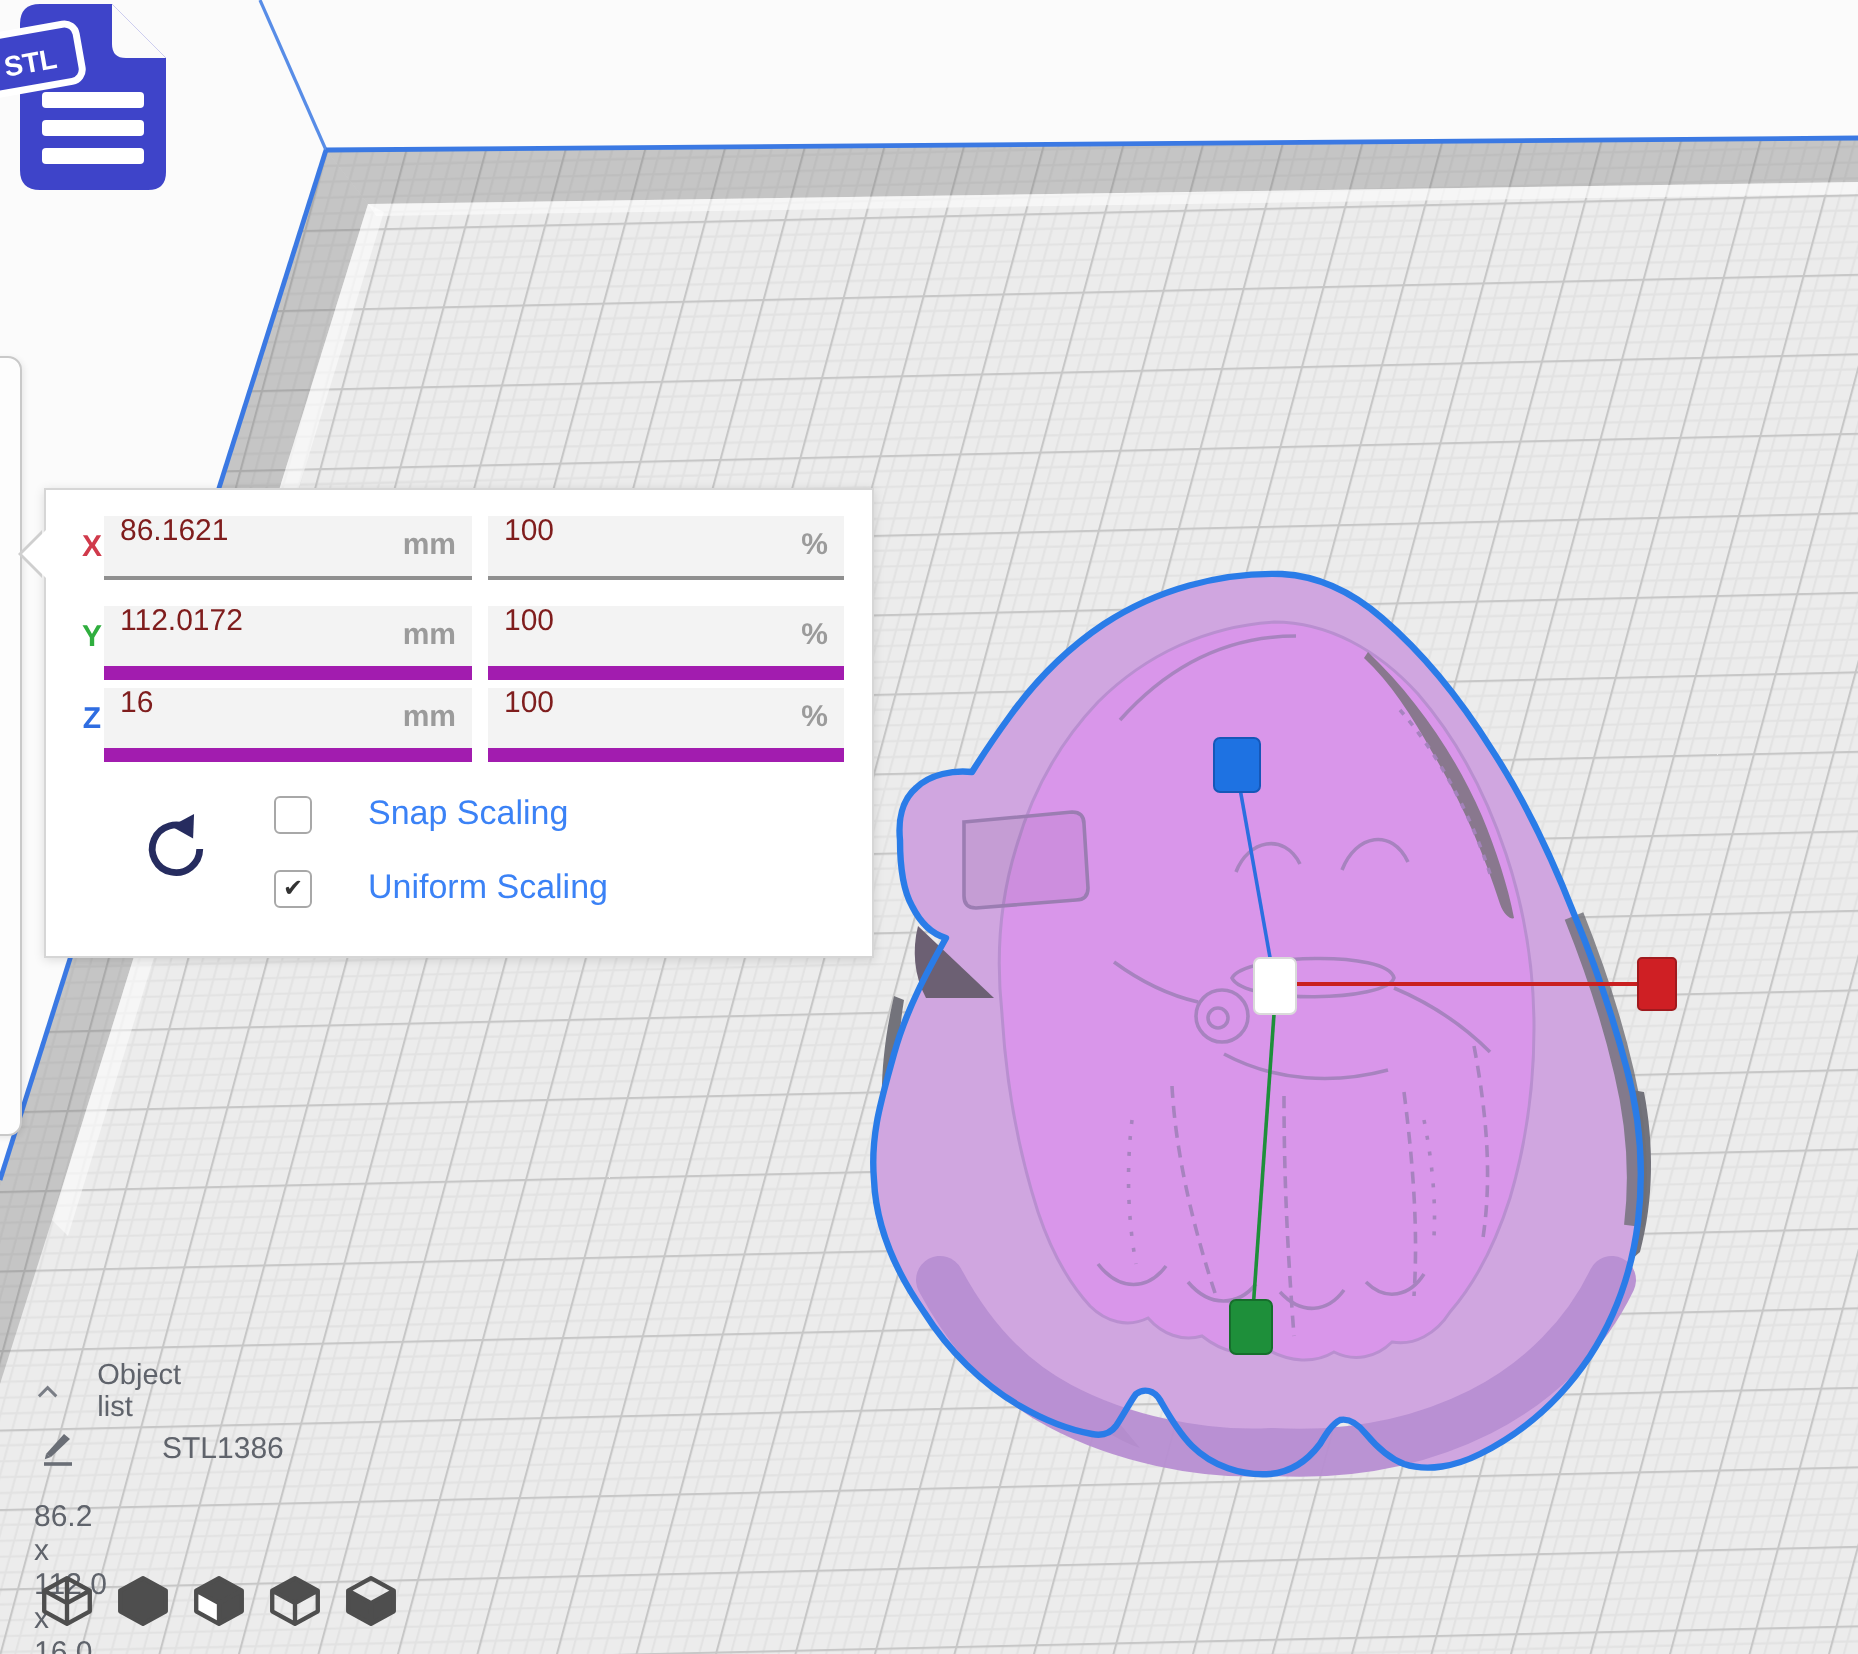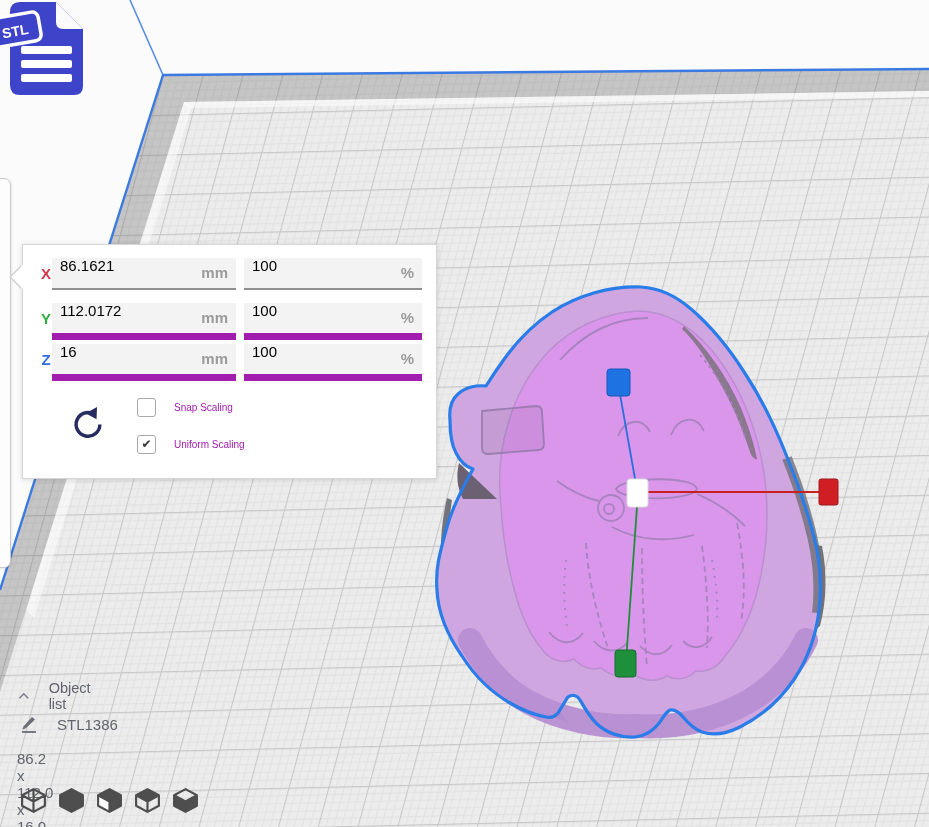--- a/index.html
+++ b/index.html
@@ -42,46 +42,46 @@
   .axis-y .axis-label{color:#2fae3e;}
   .axis-z .axis-label{color:#2f6de1;}
   .field{
     position:absolute;top:0;height:30px;background:#f3f3f3;
     border-bottom:7px solid #a21caf;
   }
   .axis-x .field{border-bottom:2px solid #8f8f8f;}
   .field input{
     position:absolute;left:0;top:0;width:100%;height:100%;
     background:transparent;border:none;outline:none;
-    font-family:"Liberation Sans",sans-serif;font-size:15px;color:#000000;
+    font-family:"Liberation Sans",sans-serif;font-size:15px;color:#7f1d1d;
     padding:0 30px 16px 8px;box-sizing:border-box;
   }
   .field .unit{
     position:absolute;right:8px;top:6px;font-size:15px;color:#9b9b9b;
     pointer-events:none;
     font-weight:bold;
   }
   .field.mm{left:29px;width:184px;}
   .field.pct{left:221px;width:178px;}
 
   .check-row{position:absolute;left:114px;height:20px;display:flex;align-items:center;}
   .checkbox{
     width:17px;height:17px;background:#fff;border:1px solid #a8a8a8;border-radius:3px;
     display:inline-flex;align-items:center;justify-content:center;
     font-size:12px;color:#333;flex:0 0 auto;
   }
-  .check-label{margin-left:18px;font-size:10px;color:#a21caf;white-space:nowrap;}
+  .check-label{margin-left:28px;font-size:17px;color:#3b82f6;white-space:nowrap;}
   .reset-btn{position:absolute;left:46px;top:160px;width:38px;height:40px;cursor:pointer;}
 
   
   .object-list{position:absolute;left:0;top:0;}
   .ol-toggle{position:absolute;left:18px;top:680px;display:flex;align-items:center;}
   .ol-caret{width:16px;height:10px;margin-right:19px;}
   .ol-title{font-size:14.5px;color:#5f636b;}
-  .ol-item{position:absolute;left:20px;top:714px;display:flex;align-items:center;}
+  .ol-item{position:absolute;left:20px;top:714px;display:flex;align-items:center;gap:24px;}
   .ol-pencil{width:20px;height:20px;margin-right:17px;}
   .ol-name{font-size:15px;color:#5f636b;}
   .ol-dims{position:absolute;left:17px;top:750px;font-size:15px;color:#5f636b;}
 
   .view-toolbar{position:absolute;left:19px;top:786px;display:flex;gap:9px;}
   .view-btn{width:29px;height:30px;cursor:pointer;}
 </style>
 </head>
 <body>
 

